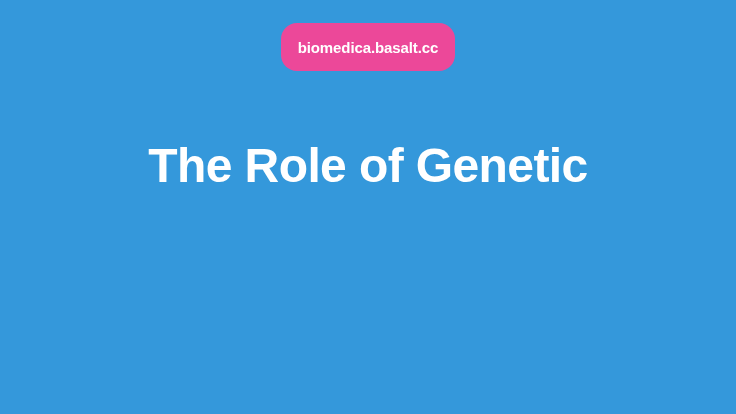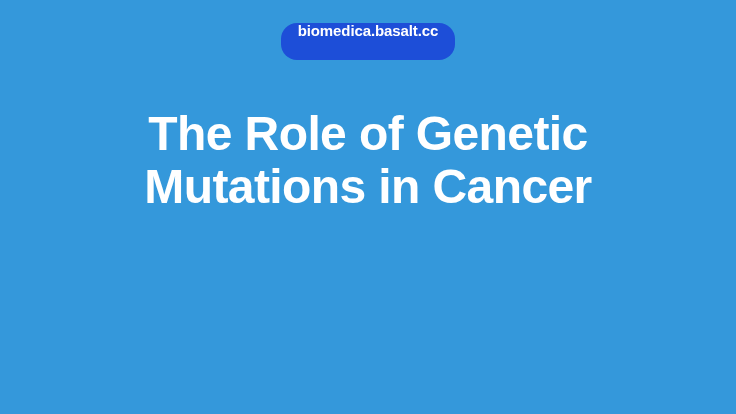--- a/index.html
+++ b/index.html
@@ -30,41 +30,42 @@
     top: 23px;
     left: 0;
     width: 736px;
     display: flex;
     justify-content: center;
     align-items: flex-start;
   }
 
   #domain-badge {
     display: inline-flex;
+    align-items: center;
     justify-content: center;
-    height: 37px;
+    height: 48px;
     padding: 0 17px;
     border-radius: 16px;
-    background: #1d4ed8;
+    background: #ec4899;
     box-sizing: border-box;
   }
 
   #domain-badge-label {
     color: #ffffff;
     font-size: 15px;
     font-weight: bold;
     letter-spacing: -0.1px;
     line-height: 1;
     white-space: nowrap;
   }
 
   
   #headline-block {
     position: absolute;
-    top: 107px;
+    top: 139px;
     left: 0;
     width: 736px;
     padding: 0 60px;
     box-sizing: border-box;
     text-align: center;
   }
 
   #headline {
     margin: 0;
     color: #ffffff;
@@ -86,17 +87,16 @@
 
   <div id="badge-row">
     <div id="domain-badge">
       <span id="domain-badge-label">biomedica.basalt.cc</span>
     </div>
   </div>
 
   <div id="headline-block">
     <h1 id="headline">
       <span class="headline-line">The Role of Genetic</span>
-      <span class="headline-line">Mutations in Cancer</span>
     </h1>
   </div>
 
 </div>
 
 </body></html>

